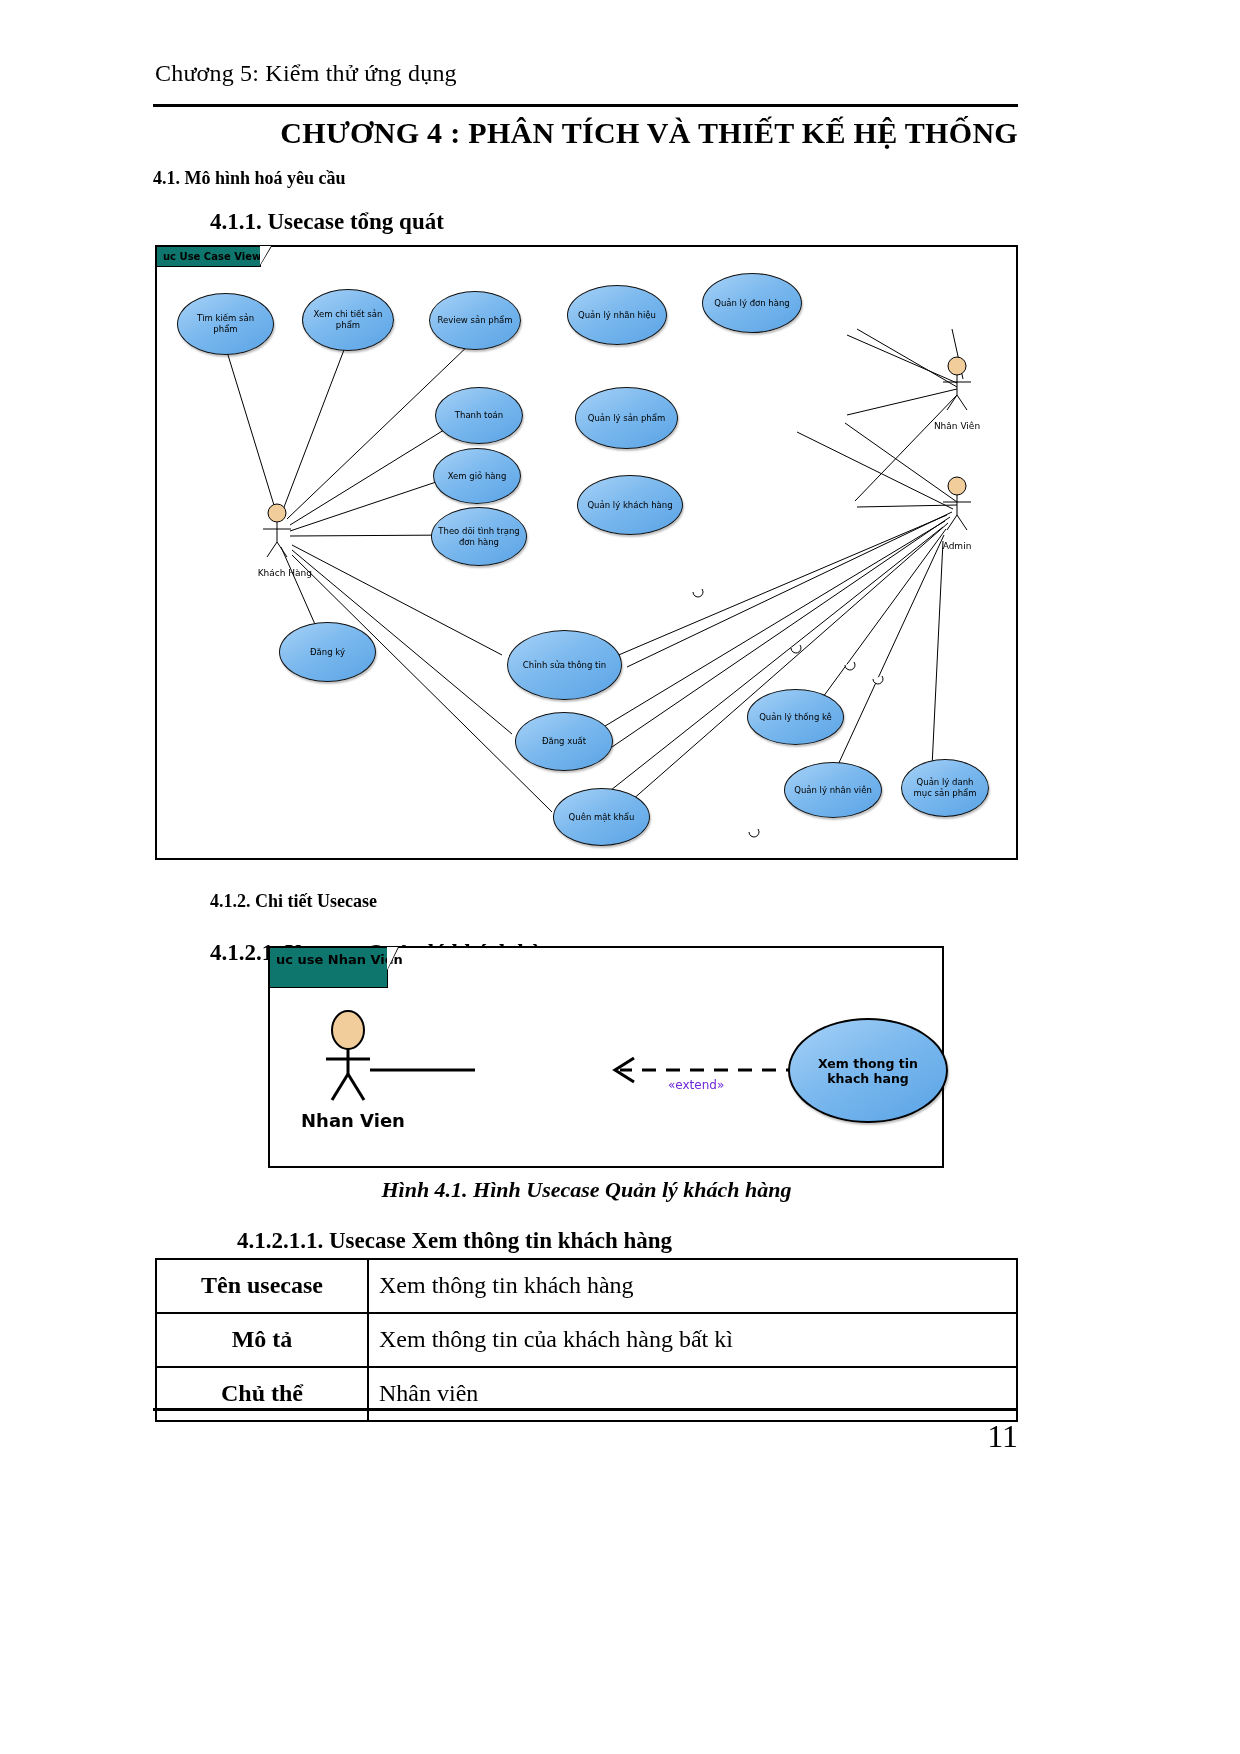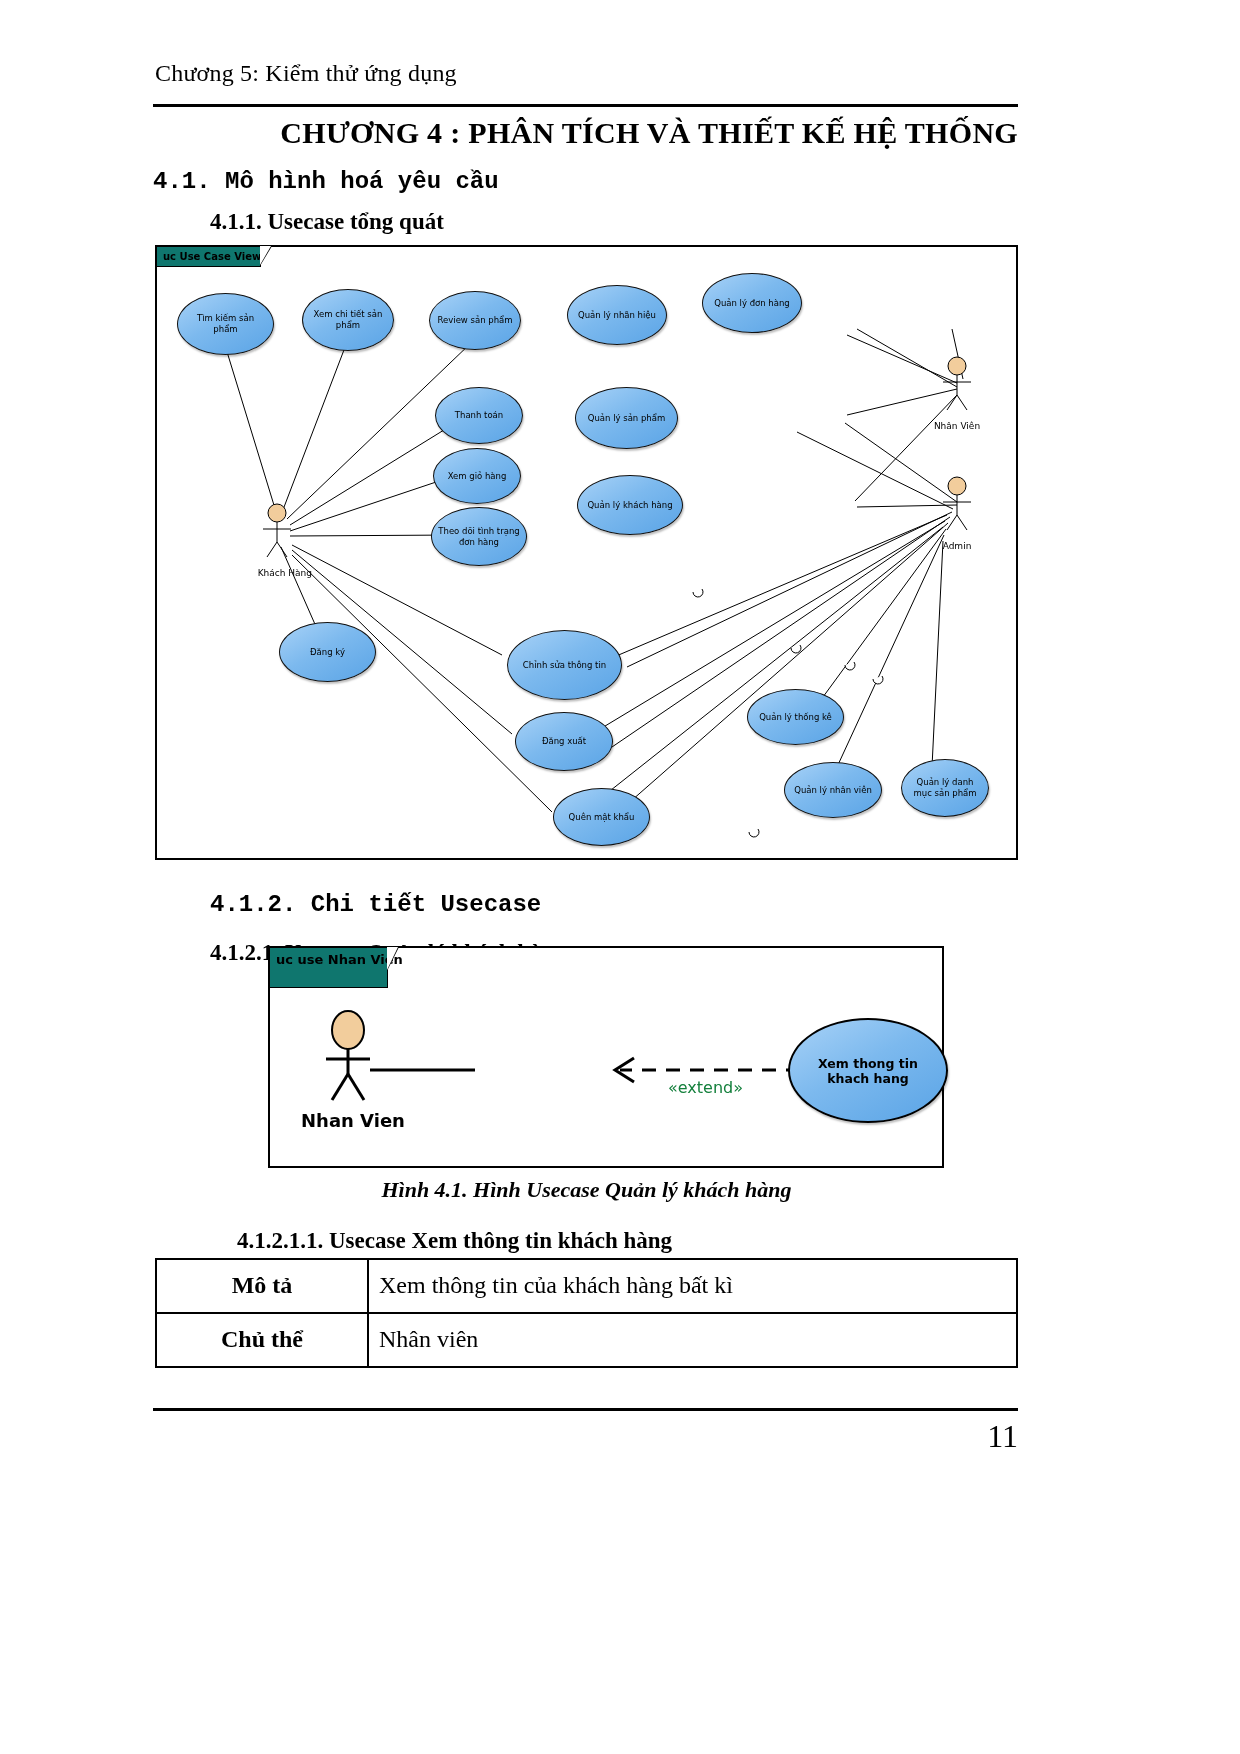--- a/index.html
+++ b/index.html
@@ -66,23 +66,23 @@
     width: 863px;
     text-align: right;
     font-family: "Liberation Serif", serif;
     font-weight: bold;
     font-size: 30px;
     letter-spacing: 0.3px;
     white-space: nowrap;
   }
   .h2 {
     position: absolute;
-    font-family: Liberation Mono, monospace;
-    font-weight: bold;
-    font-size: 24px;
+    font-family: Liberation Serif, serif;
+    font-weight: bold;
+    font-size: 18px;
     white-space: nowrap;
   }
   .h3 {
     position: absolute;
     font-family: "Liberation Serif", serif;
     font-weight: bold;
     font-size: 23px;
     white-space: nowrap;
   }
   #h-41  { left: 153px; top: 168px; }
@@ -200,22 +200,22 @@
     font-family: "DejaVu Sans", sans-serif;
     font-size: 9px;
     white-space: nowrap;
     color: #000;
   }
   .actor.big .label { font-size: 18px; font-weight: bold; }
 
   .stereotype {
     position: absolute;
     font-family: "DejaVu Sans", sans-serif;
-    font-size: 16px;
-    color: #15803d;
+    font-size: 12px;
+    color: #6d28d9;
     white-space: nowrap;
     z-index: 4;
   }
 
   
   table.uc-table {
     position: absolute;
     left: 155px;
     top: 1258px;
     width: 863px;
@@ -385,20 +385,24 @@
     <div class="uc big" style="left:518px; top:70px; width:160px; height:105px;">Xem thong tin khach hang</div>
   </div>
 
   <div class="figure-caption">Hình 4.1. Hình Usecase Quản lý khách hàng</div>
 
   <div class="h3" id="h-41211">4.1.2.1.1. Usecase Xem thông tin khách hàng</div>
 
   <table class="uc-table">
     <tbody>
       <tr>
+        <td class="key">Tên usecase</td>
+        <td class="val">Xem thông tin khách hàng</td>
+      </tr>
+      <tr>
         <td class="key">Mô tả</td>
         <td class="val">Xem thông tin của khách hàng bất kì</td>
       </tr>
       <tr>
         <td class="key">Chủ thể</td>
         <td class="val">Nhân viên</td>
       </tr>
     </tbody>
   </table>
 

